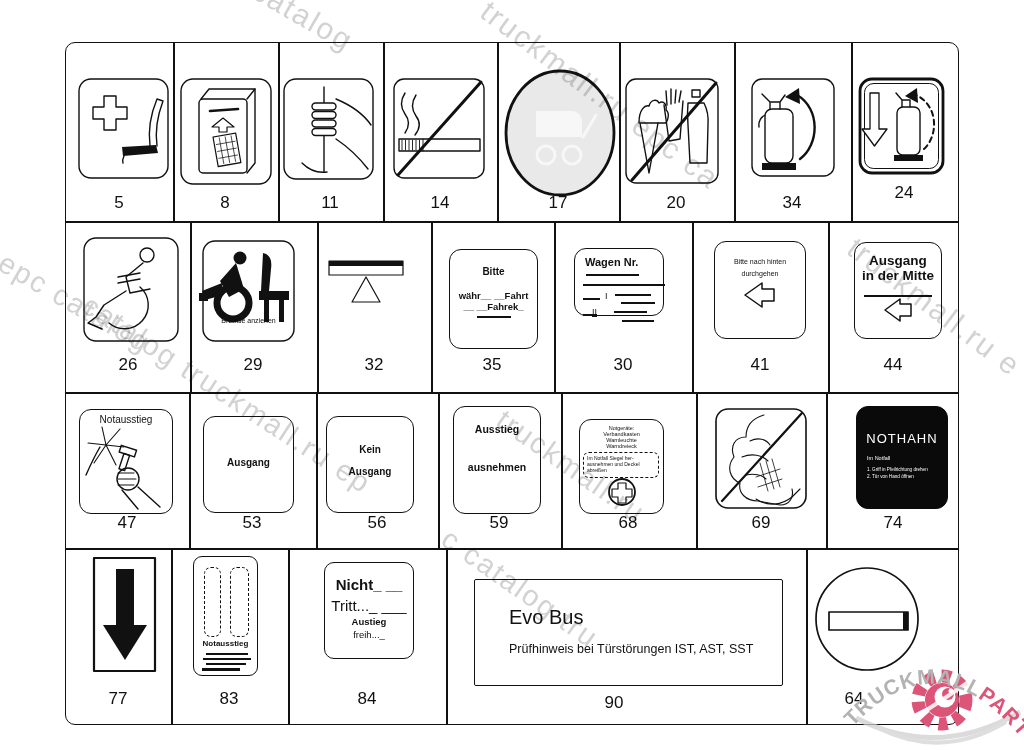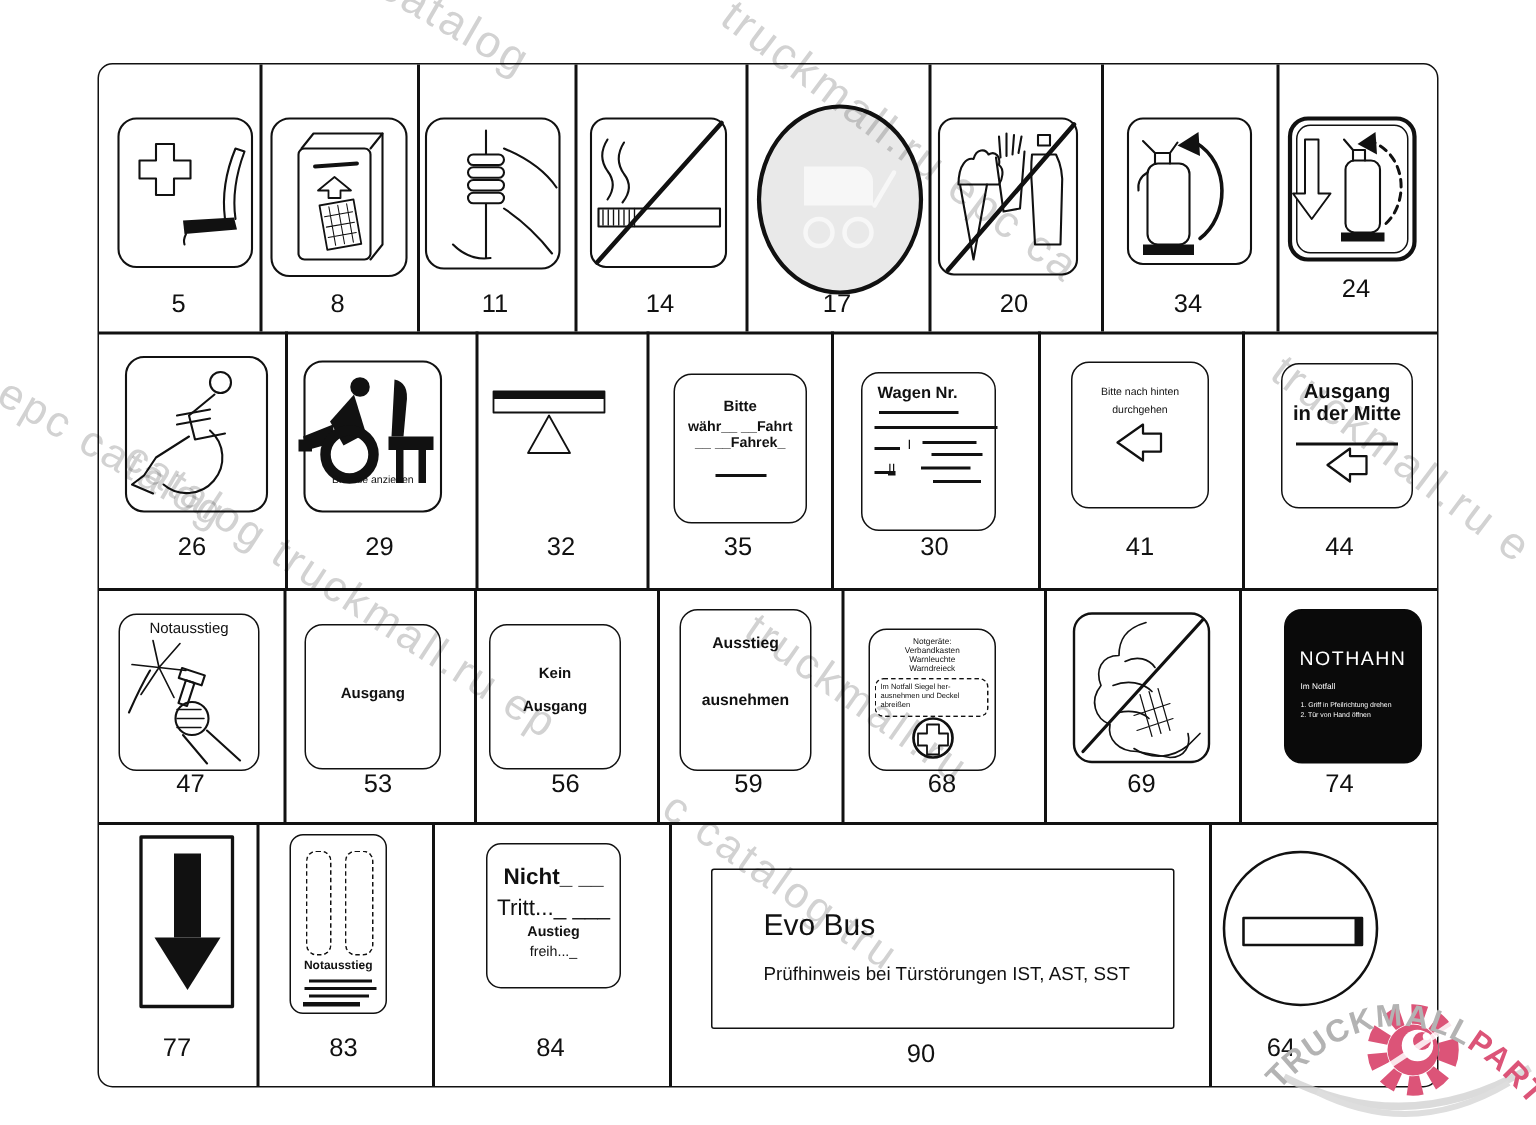--- a/index.html
+++ b/index.html
@@ -207,26 +207,26 @@
         <g>
           <circle cx="801" cy="576" r="51" stroke-width="1.7"></circle>
           <rect x="763" y="569" width="79" height="18" fill="#fff" stroke-width="1.7"></rect>
           <rect x="837" y="569" width="5" height="18" fill="#111" stroke="none"></rect>
         </g>
       </g>
     </svg>
 
     <div class="signbox" style="left:383px;top:206px;width:89px;height:100px;padding-top:16px">
       <div class="ctr b" style="font-size:10px">Bitte</div>
-      <div class="ctr b" style="font-size:9.5px;margin-top:2px">währ__ __Fahrt</div>
+      <div class="ctr b" style="font-size:9.5px;margin-top:13px">währ__ __Fahrt</div>
       <div class="ctr b" style="font-size:9.5px">__ __Fahrek_</div>
       <div class="bar" style="left:27px;top:66px;width:34px;height:2px"></div>
     </div>
 
-    <div class="signbox" style="left:508px;top:205px;width:90px;height:106px">
+    <div class="signbox" style="left:508px;top:205px;width:90px;height:68px">
       <div class="tinytxt b" style="left:10px;top:7px;font-size:11px">Wagen Nr.</div>
       <div class="bar" style="left:11px;top:25px;width:53px;height:2px"></div>
       <div class="bar" style="left:8px;top:35px;width:82px;height:1.8px"></div>
       <div class="bar" style="left:8px;top:49px;width:17px;height:2px"></div>
       <div class="tinytxt" style="left:30px;top:42px;font-size:9px">I</div>
       <div class="bar" style="left:40px;top:45px;width:36px;height:2px"></div>
       <div class="bar" style="left:46px;top:53px;width:34px;height:1.6px"></div>
       <div class="bar" style="left:8px;top:65px;width:14px;height:1.6px"></div>
       <div class="tinytxt" style="left:17px;top:58px;font-size:9px;text-decoration:underline">II</div>
       <div class="bar" style="left:39px;top:62px;width:33px;height:2px"></div>

